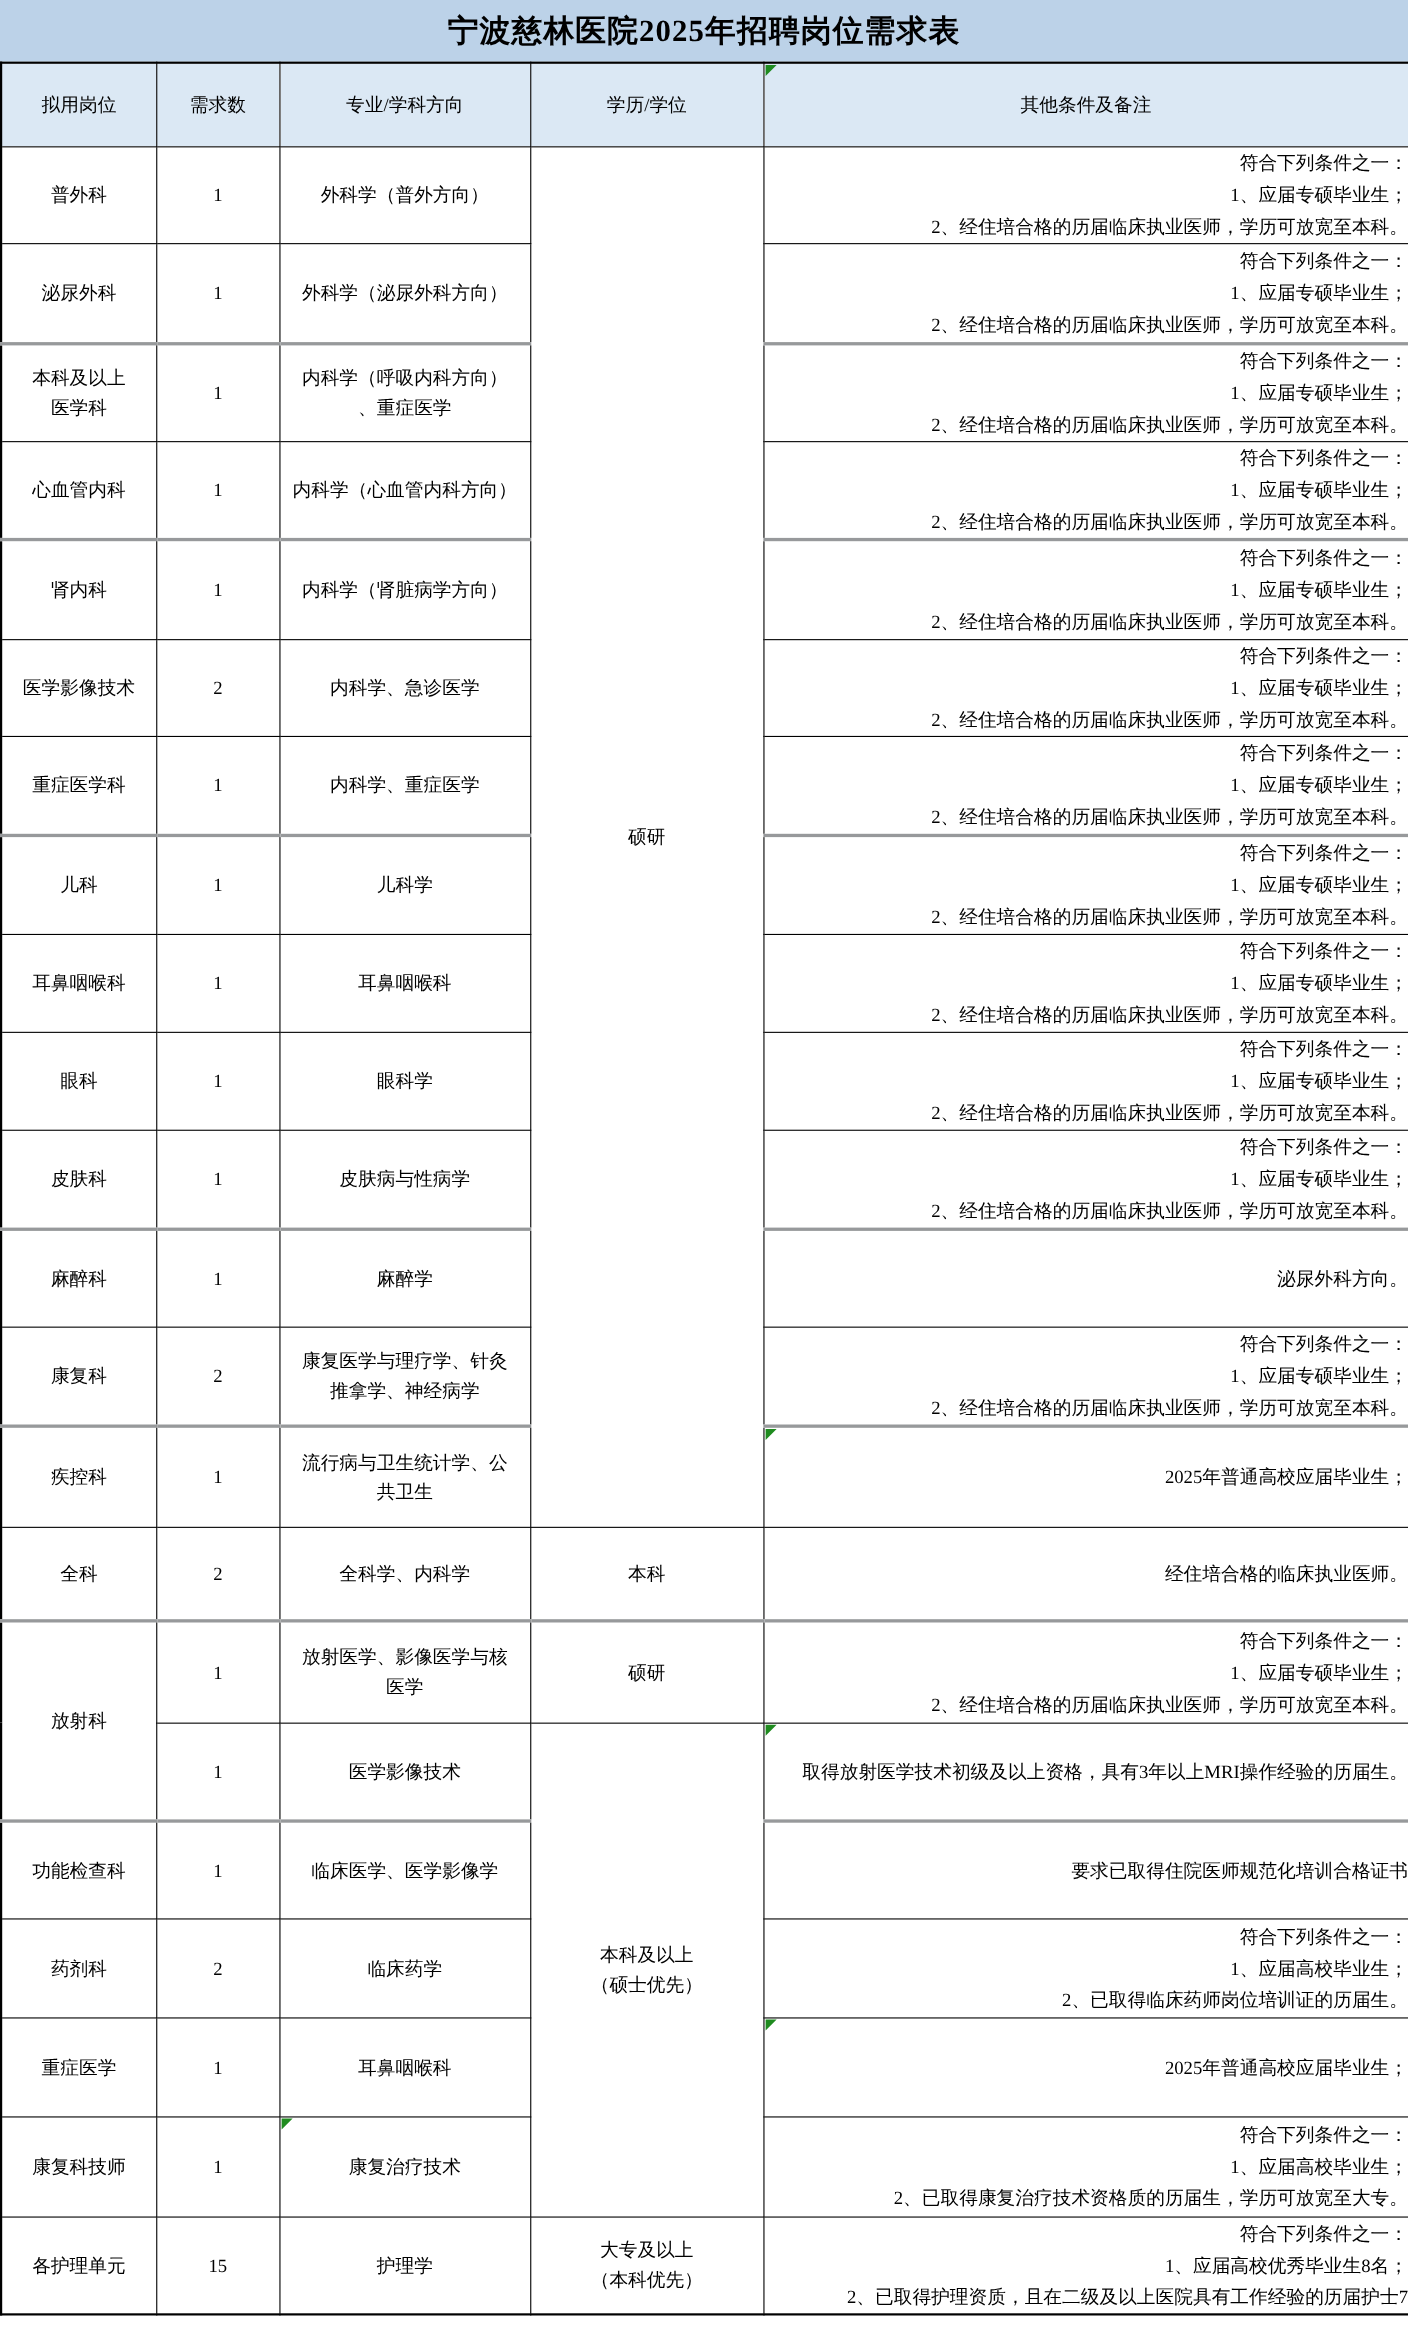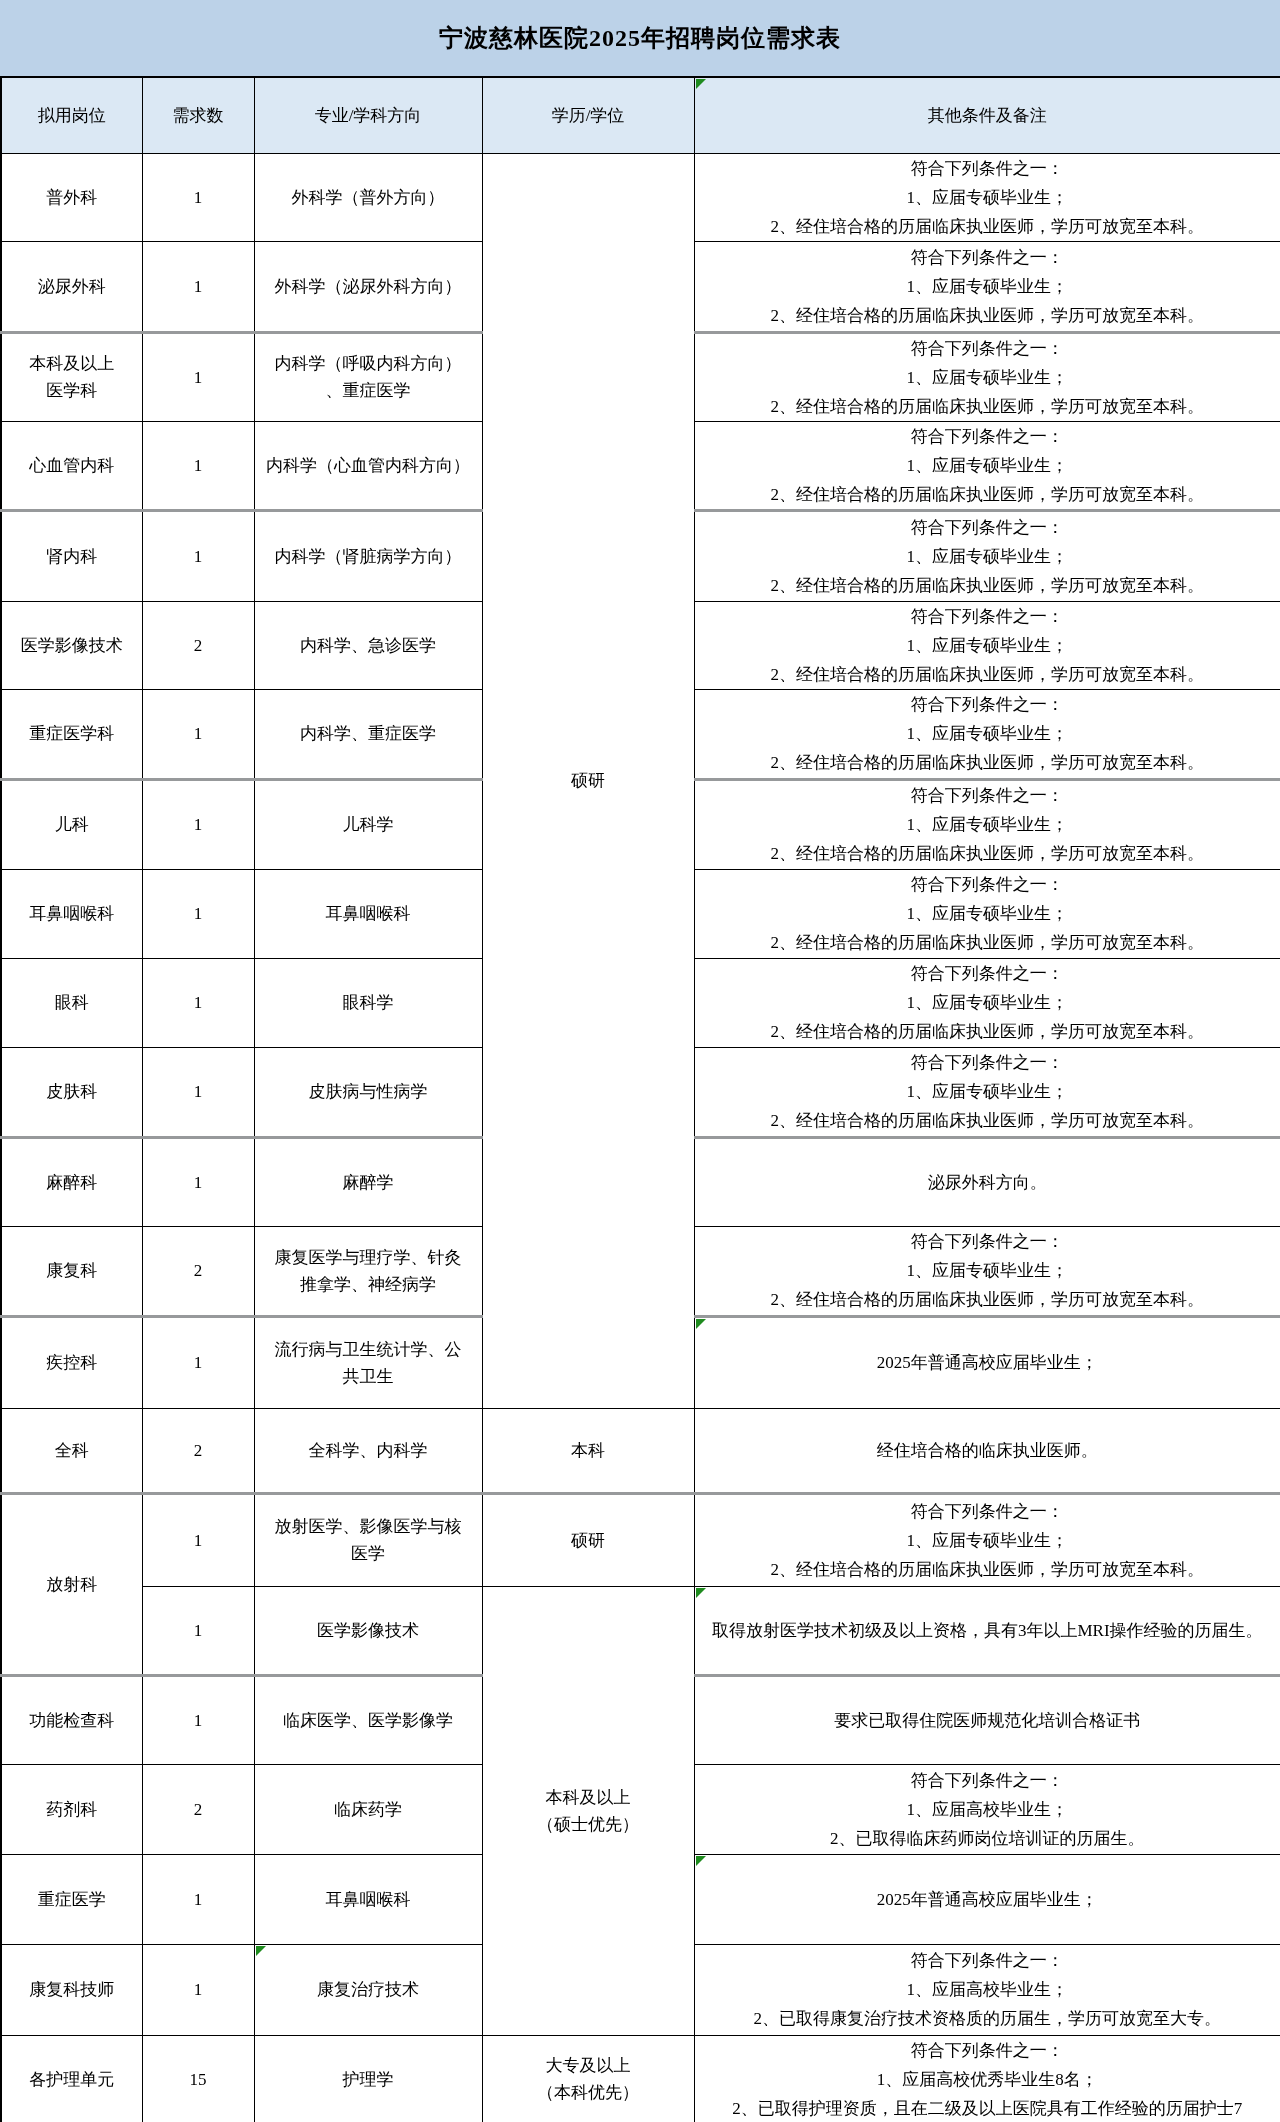--- a/index.html
+++ b/index.html
@@ -6,24 +6,24 @@
   .sheet{
     position:relative;
     width:1280px;height:2122px;
     overflow:hidden;
     background:#fff;
     font-family:"Liberation Serif","DejaVu Serif",serif;
     color:#000;
     -webkit-font-smoothing:antialiased;
   }
   .title-band{
-    height:76px;
+    height:56px;
     background:var(--title_bg,#bcd2e8);
     display:flex;align-items:center;justify-content:center;
-    font-size:24px;font-weight:bold;letter-spacing:1px;
+    font-size:28px;font-weight:bold;letter-spacing:1px;
   }
   table.grid{
     width:1280px;
     table-layout:fixed;
     border-collapse:collapse;
     border:2px solid #000;
   }
   table.grid td{
     border:1px solid #000;
     padding:0;
@@ -37,21 +37,21 @@
     font-weight:normal;
     font-size:18px;
     text-align:center;
   }
   td.pos,td.cnt,td.major,td.degree{
     text-align:center;
     white-space:pre-line;
     line-height:27px;
   }
   td.remark{
-    text-align:center;
+    text-align:right;
     white-space:pre-line;
     line-height:29px;
     padding:1px 4px 1px 6px;
   }
   tr.seam td{
     border-top:3px solid var(--seam,#97999b);
   }
   td.has-marker{position:relative;}
   .corner-marker{
     position:absolute;top:1px;left:1px;

